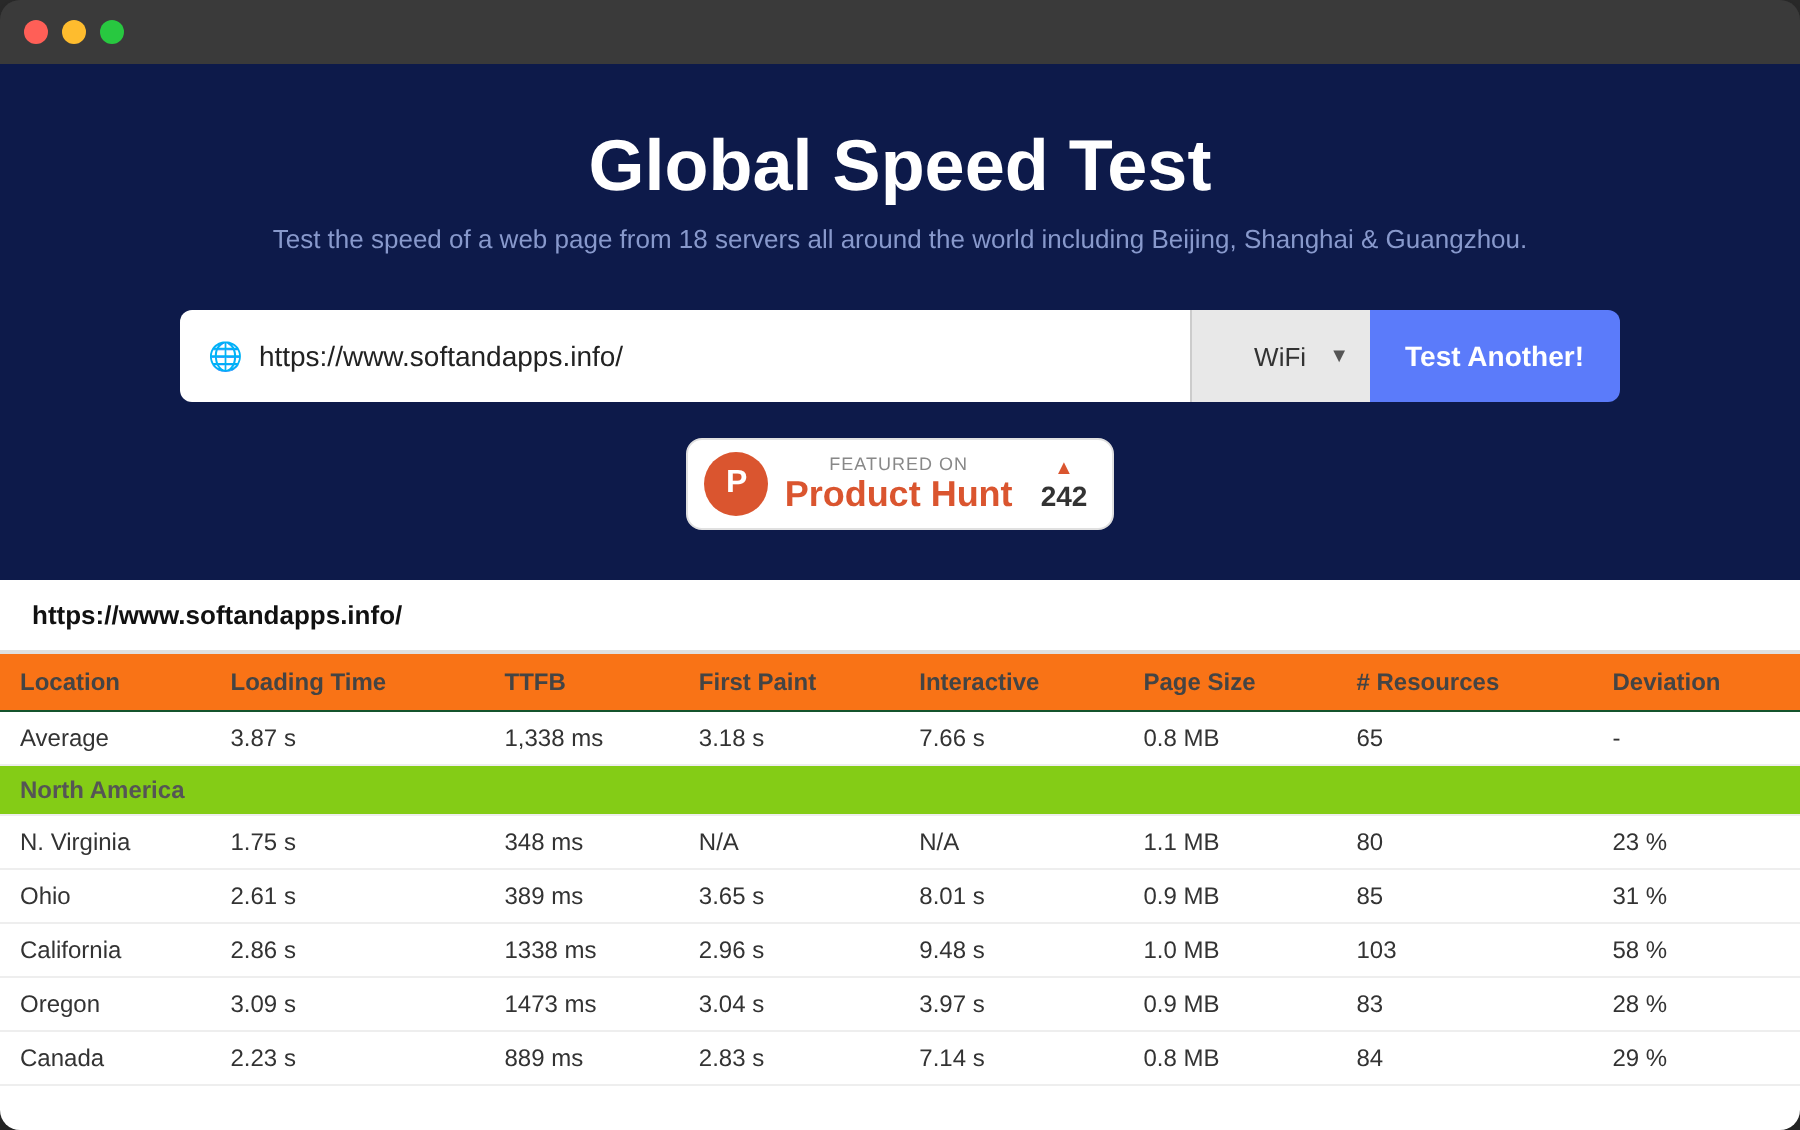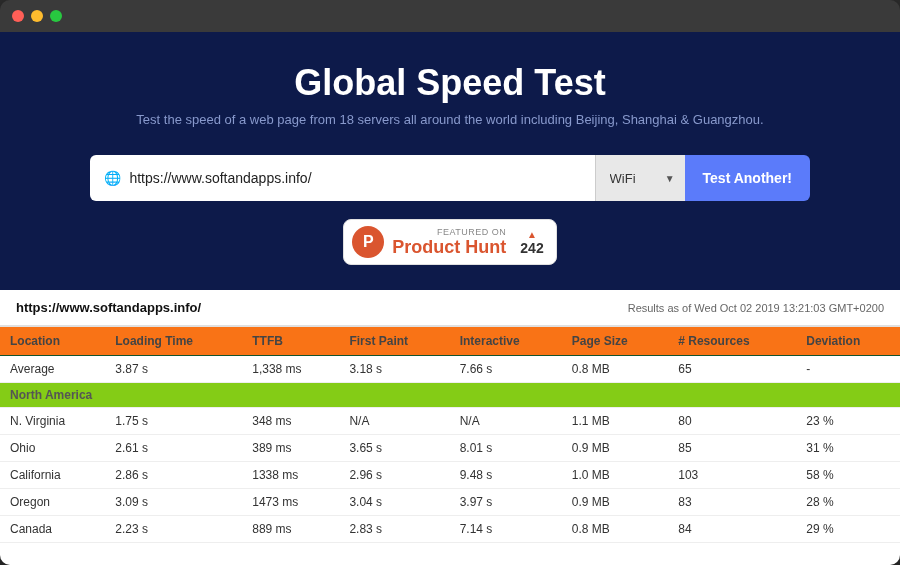--- a/index.html
+++ b/index.html
@@ -93,21 +93,21 @@
       border-left: 1px solid #ccc;
       height: 46px;
       padding: 0 14px;
       font-size: 13px;
       color: #333;
       cursor: pointer;
       outline: none;
       appearance: none;
       -webkit-appearance: none;
       min-width: 90px;
-      text-align: left;
+      text-align: center;
     }
     .wifi-select-wrapper {
       position: relative;
       display: flex;
       align-items: center;
     }
     .wifi-chevron {
       position: absolute;
       right: 10px;
       pointer-events: none;
@@ -143,21 +143,21 @@
       display: flex;
       align-items: center;
       justify-content: center;
       color: white;
       font-weight: 700;
       font-size: 16px;
     }
     .ph-text-block {
       display: flex;
       flex-direction: column;
-      align-items: flex-end;
+      align-items: center;
     }
     .ph-featured-text {
       font-size: 9px;
       color: #888;
       letter-spacing: 0.5px;
       text-transform: uppercase;
     }
     .ph-name {
       font-size: 18px;
       font-weight: 700;
@@ -276,21 +276,20 @@
       <div class="ph-count-block">
         <span class="ph-arrow">▲</span>
         <span class="ph-count">242</span>
       </div>
     </div>
   </div>
 
   <div class="results-section">
     <div class="results-header">
       <span class="results-url">https://www.softandapps.info/</span>
-      <span class="results-timestamp">Results as of Wed Oct 02 2019 13:21:03 GMT+0200</span>
     </div>
     <table>
       <thead>
         <tr>
 
         <th>Location</th>
             <th>Loading Time</th>
             <th>TTFB</th>
             <th>First Paint</th>
             <th>Interactive</th>

